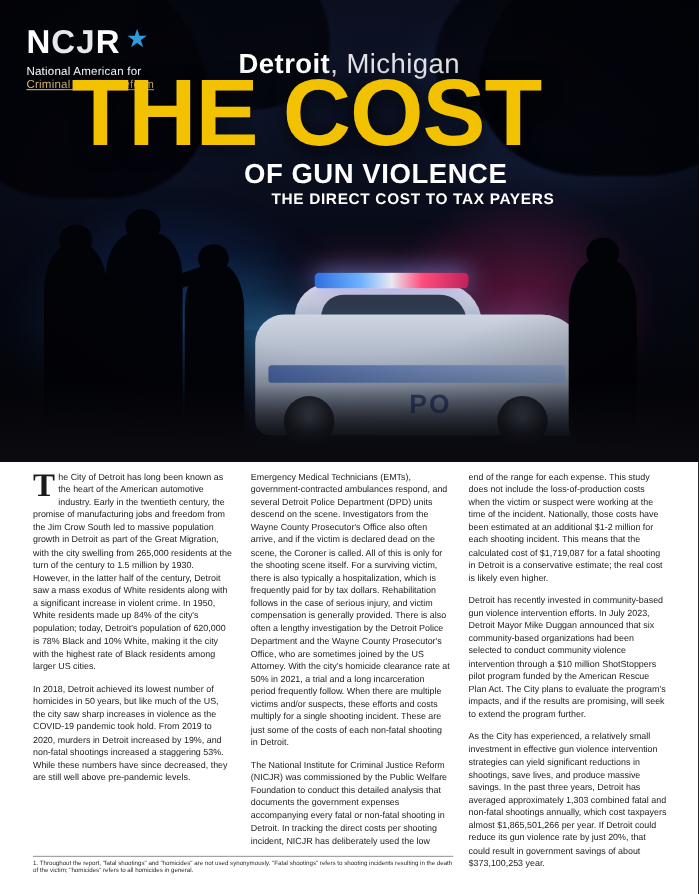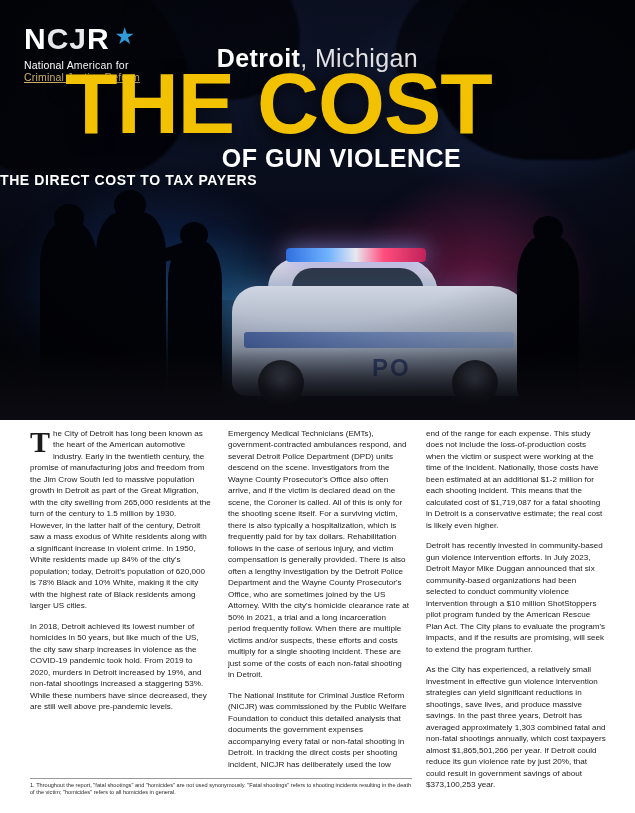--- a/index.html
+++ b/index.html
@@ -229,21 +229,21 @@
     text-align: center;
     font: 700 25px "Liberation Sans", sans-serif;
     color: #ffffff;
     letter-spacing: .5px;
     padding-left: 24px;
   }
   .subsubtitle {
     position: absolute;
     top: 172px;
     width: 504px;
-    text-align: left;
+    text-align: right;
     font: 700 14px "Liberation Sans", sans-serif;
     color: #ffffff;
     letter-spacing: .6px;
   }
 
   
   .body {
     position: absolute;
     left: 0; top: 420px;
     width: 635px;

